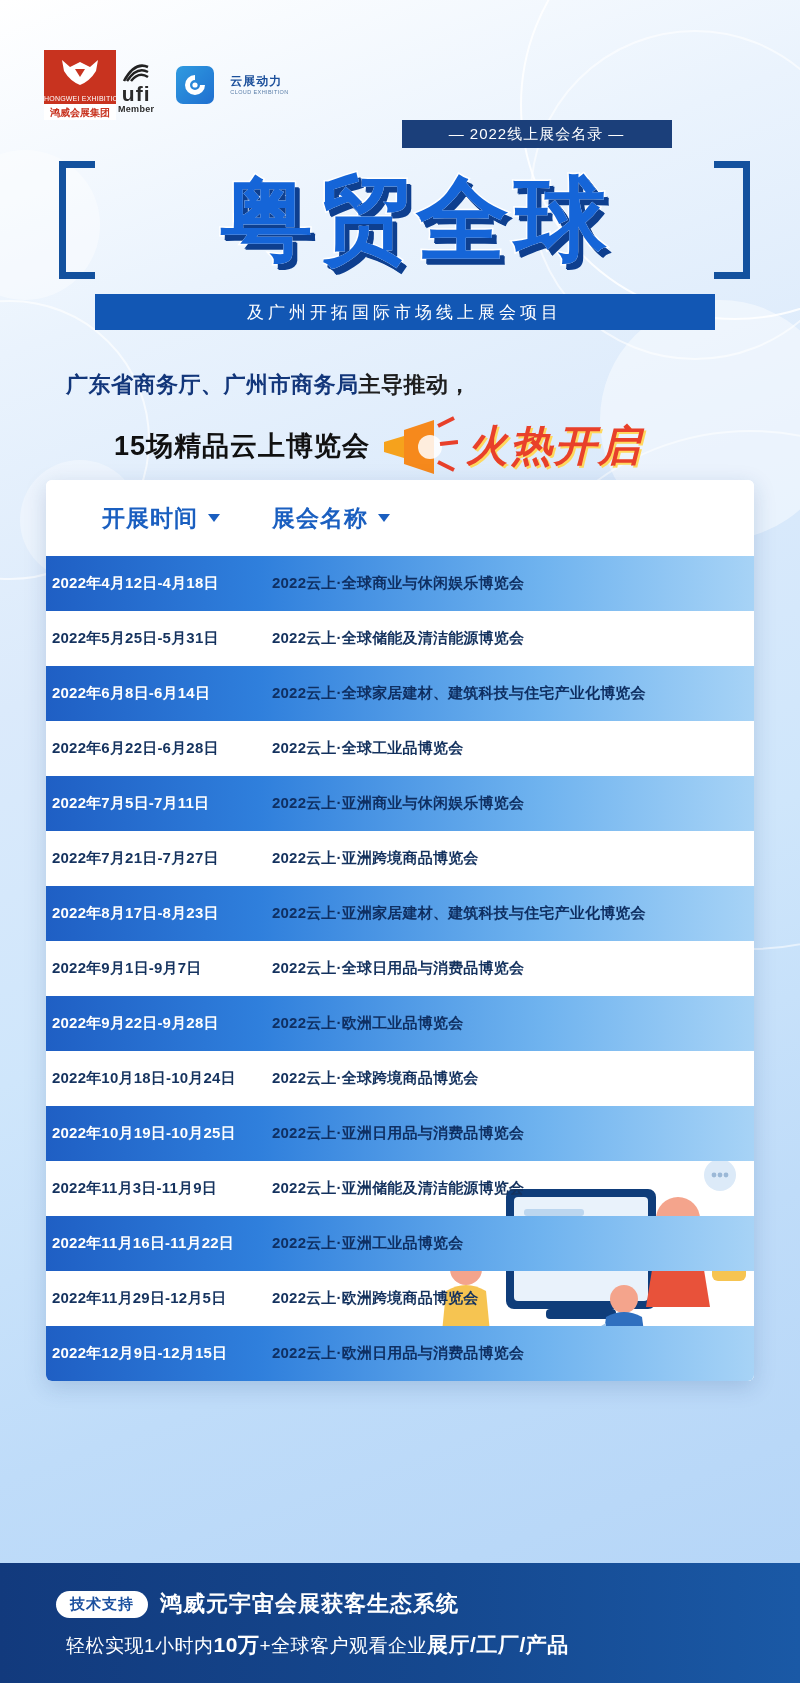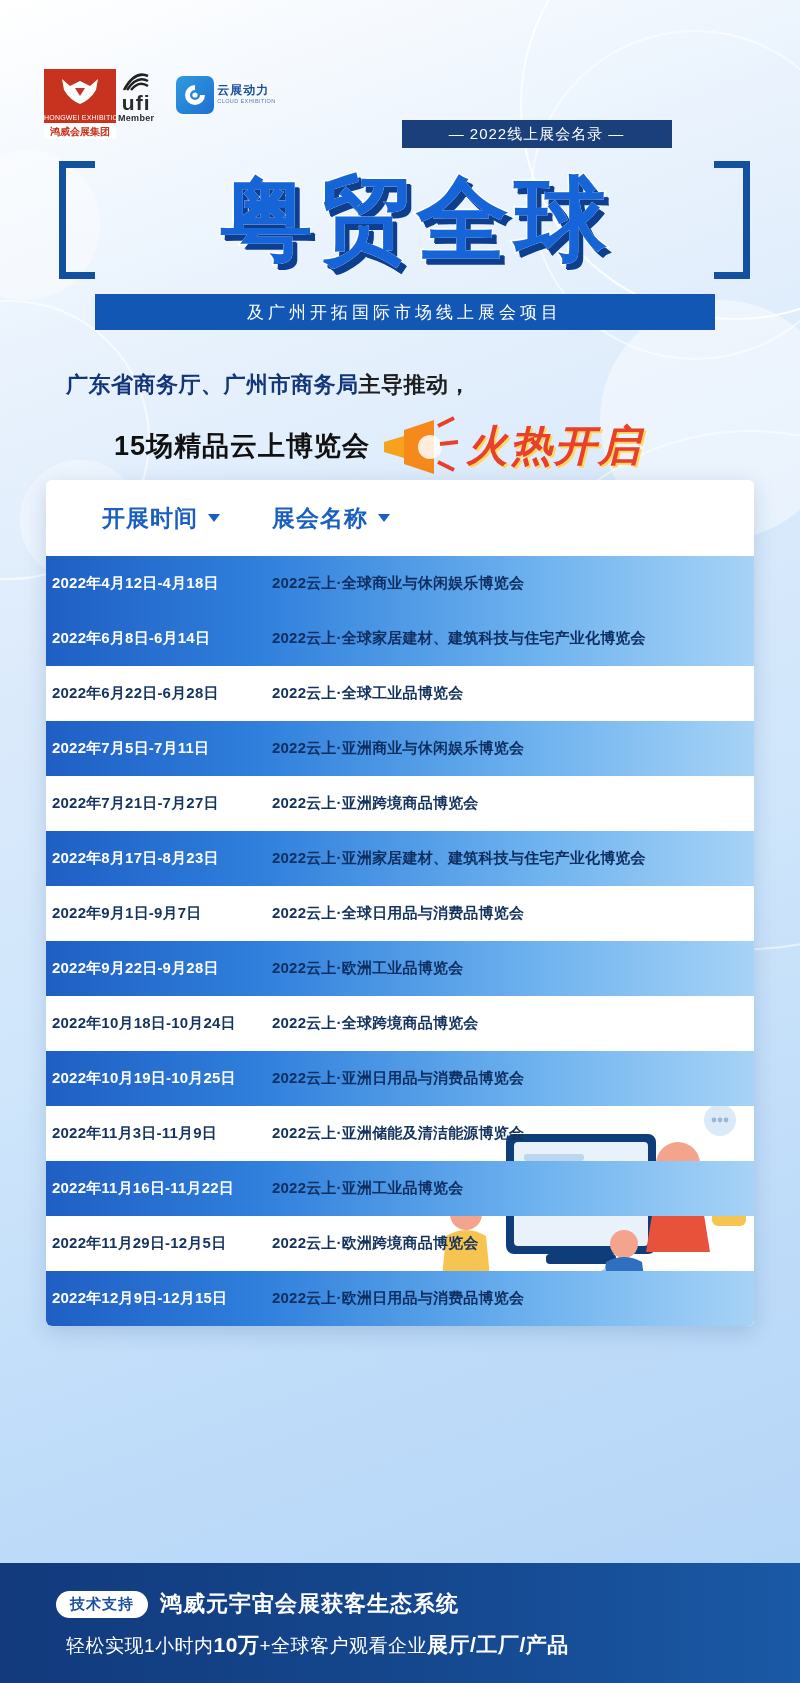--- a/index.html
+++ b/index.html
@@ -29,21 +29,21 @@
   .blob3 { width: 120px; height: 120px; left: 20px; top: 460px; background: rgba(255,255,255,.35); }
 
   
   .logos {
     position: absolute;
     top: 50px; left: 44px;
     display: flex;
     align-items: center;
     gap: 22px;
   }
-  .logo-hw { width: 52px; margin-top: 19px; }
+  .logo-hw { width: 52px; }
   .logo-hw .mark {
     width: 72px; height: 44px;
     background: #c8331f;
     display: flex; align-items: center; justify-content: center;
   }
   .logo-hw .mark svg { width: 44px; height: 30px; }
   .logo-hw .cap {
     width: 72px;
     background: #c8331f;
     color: #fff;
@@ -57,21 +57,21 @@
   .logo-hw .cn {
     width: 72px; text-align: center;
     font-size: 10px; font-weight: bold; color: #c8331f;
     background: #fff; padding-top: 2px;
   }
   .logo-ufi { text-align: center; color: #2a2a2a; }
   .logo-ufi .arcs { height: 26px; display:flex; align-items:flex-end; justify-content:center; }
   .logo-ufi .arcs svg { width: 30px; height: 24px; }
   .logo-ufi .ufi-t { font-size: 21px; font-weight: bold; letter-spacing: 1px; line-height: 1; }
   .logo-ufi .ufi-s { font-size: 9px; font-weight: bold; letter-spacing: .3px; }
-  .logo-yz { display: flex; align-items: center; gap: 3px; }
+  .logo-yz { display: flex; align-items: center; gap: 16px; }
   .logo-yz .yz-mark {
     width: 38px; height: 38px; border-radius: 7px;
     background: linear-gradient(135deg,#2f9be0,#1f6fd0);
     display: flex; align-items: center; justify-content: center;
   }
   .logo-yz .yz-mark svg { width: 24px; height: 24px; }
   .logo-yz .yz-txt { line-height: 1.15; }
   .logo-yz .yz-cn { font-size: 12px; font-weight: bold; color: #1b4f9b; letter-spacing: 1px; }
   .logo-yz .yz-en { font-size: 5.5px; color: #5a7ea8; letter-spacing: .4px; }
 
@@ -366,20 +366,24 @@
       <path d="M186 168 q18 -10 36 0 l6 46 h-48 z" fill="#2f6fbf"></path>
       <rect x="12" y="186" width="130" height="10" rx="5" fill="#cfe2f5"></rect>
       <path d="M150 196 l36 -22 v22 z" fill="#9cc4ea"></path>
     </svg>
 
     <div class="rows">
       <div class="row odd">
         <div class="date">2022年4月12日-4月18日</div>
         <div class="name">2022云上·全球商业与休闲娱乐博览会</div>
       </div>
+      <div class="row even">
+        <div class="date">2022年5月25日-5月31日</div>
+        <div class="name">2022云上·全球储能及清洁能源博览会</div>
+      </div>
       <div class="row odd">
         <div class="date">2022年6月8日-6月14日</div>
         <div class="name">2022云上·全球家居建材、建筑科技与住宅产业化博览会</div>
       </div>
       <div class="row even">
         <div class="date">2022年6月22日-6月28日</div>
         <div class="name">2022云上·全球工业品博览会</div>
       </div>
       <div class="row odd">
         <div class="date">2022年7月5日-7月11日</div>

